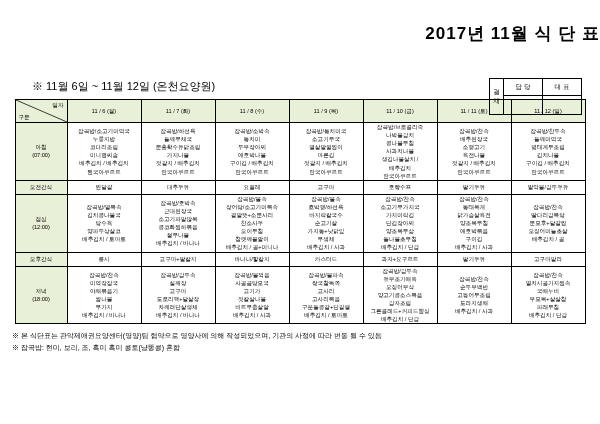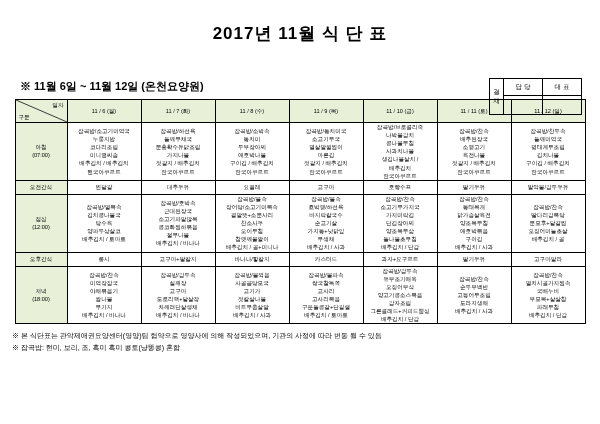--- a/index.html
+++ b/index.html
@@ -15,21 +15,21 @@
     overflow: hidden;
   }
   .page {
     position: relative;
     width: 600px;
     height: 424px;
     box-sizing: border-box;
     padding: 0;
   }
   .title {
-    text-align: center;
+    text-align: right;
     font-size: 17px;
     font-weight: bold;
     letter-spacing: 1px;
     margin-top: 22px;
     margin-bottom: 8px;
   }
   .approval {
     position: absolute;
     top: 56px;
     right: 18px;
@@ -49,22 +49,22 @@
   .approval .cell {
     width: 36px;
     height: 14px;
   }
   .approval .cell-b {
     width: 36px;
     height: 16px;
   }
   .subtitle {
     font-size: 11px;
-    font-weight: bold;
-    margin: 34px 0 5px 20px;
+    font-weight: normal;
+    margin: 34px 0 5px 32px;
   }
   table.menu {
     border-collapse: collapse;
     margin: 0 auto;
     width: 570px;
     table-layout: fixed;
   }
   table.menu td, table.menu th {
     border: 1px solid #000;
     font-size: 5.6px;

